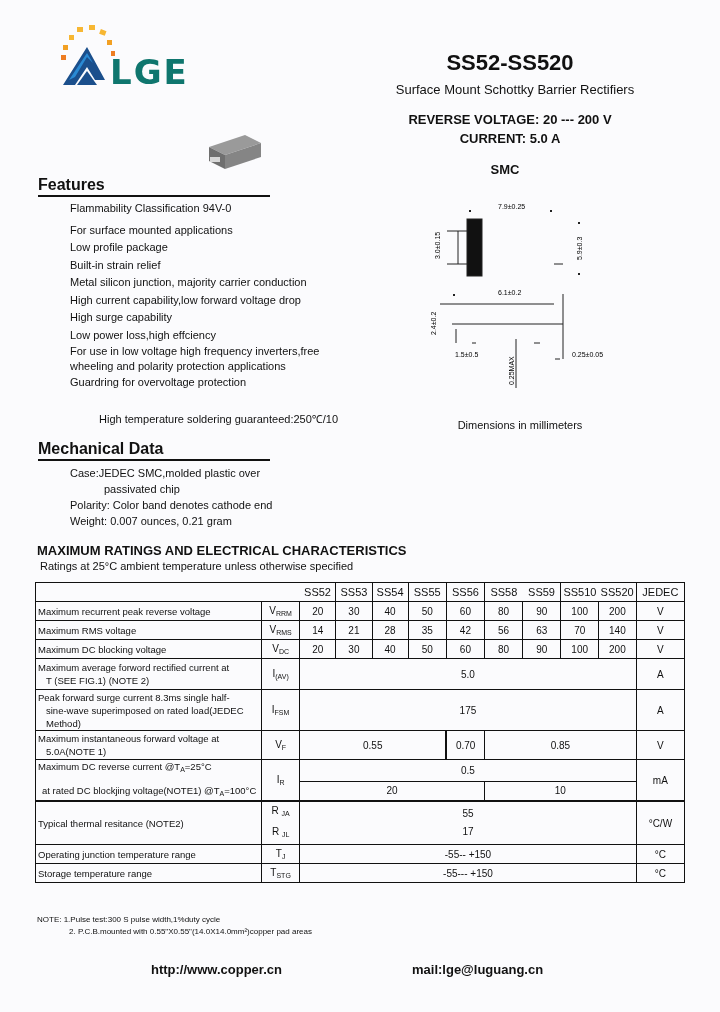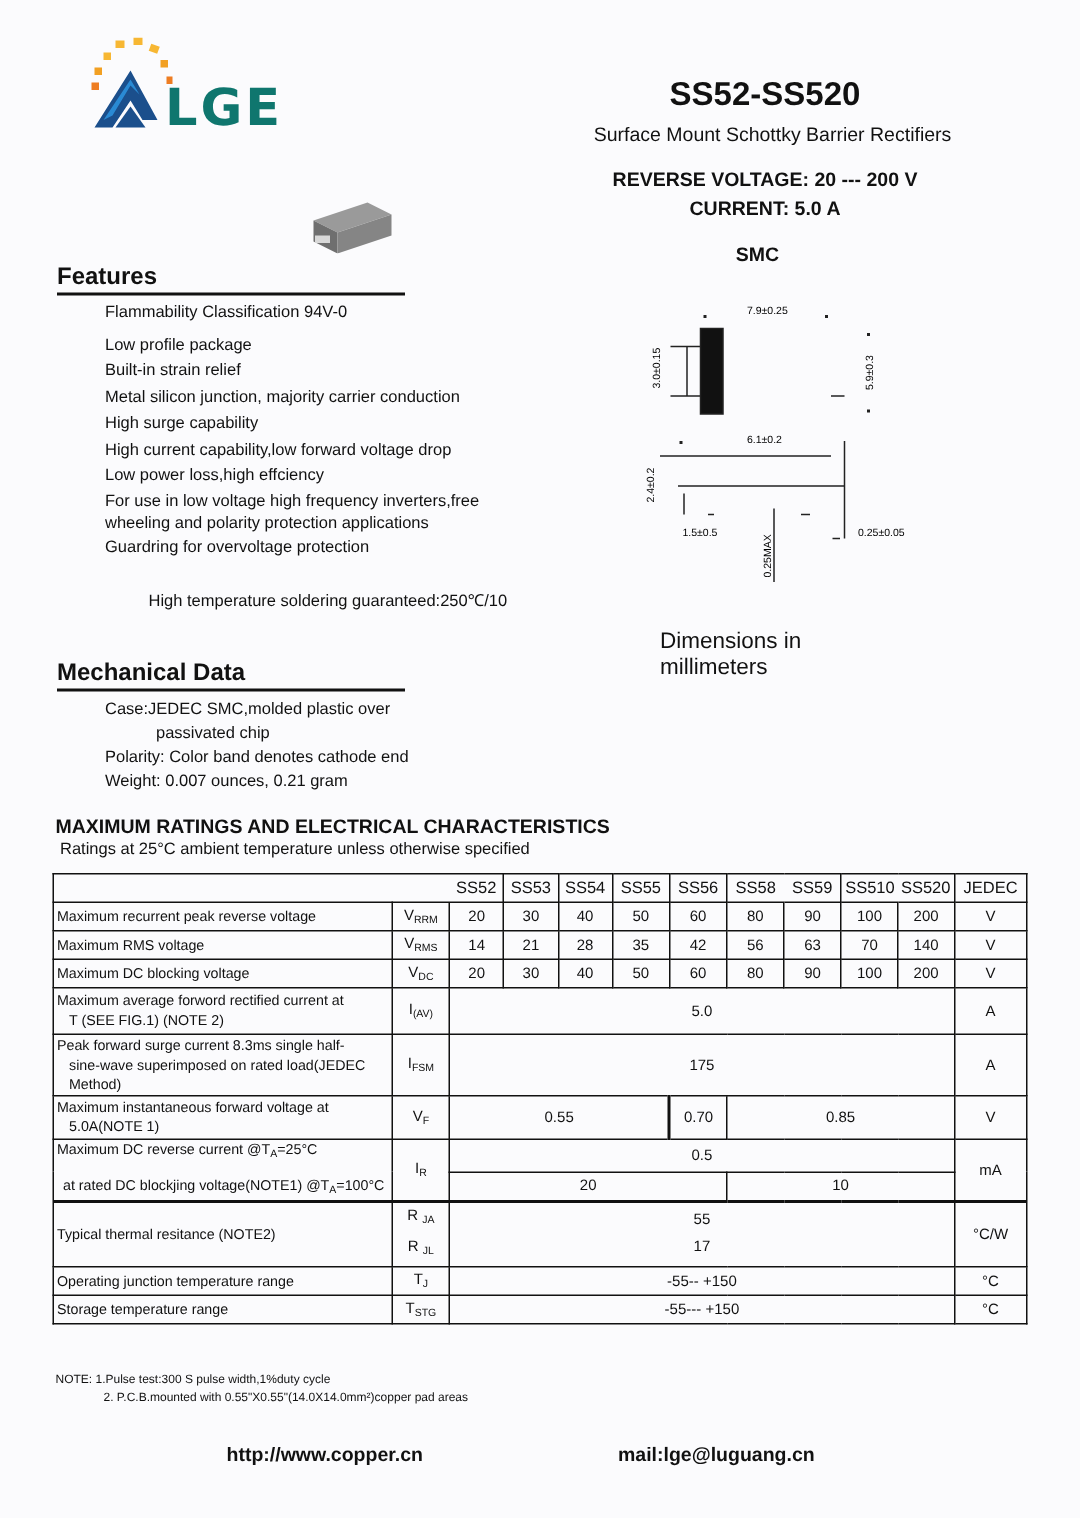--- a/index.html
+++ b/index.html
@@ -55,25 +55,26 @@
 <svg class="abs" style="left:205px;top:133px;" width="60" height="36">
   <polygon points="4,14 40,2 56,10 20,22" fill="#9a9a9a"></polygon>
   <polygon points="4,14 20,22 20,36 4,28" fill="#6f6f6f"></polygon>
   <polygon points="20,22 56,10 56,24 20,36" fill="#858585"></polygon>
   <rect x="5" y="24" width="10" height="5" fill="#d8d8d8"></rect>
 </svg>
 
 <div class="abs sec-title" style="left:38px;top:176px;width:232px;">Features</div>
 <div class="abs feat">
   <div style="margin-bottom:4px;">Flammability Classification 94V-0</div>
+  <div>For surface mounted applications</div>
   <div>Low profile package</div>
   <div>Built-in strain relief</div>
   <div>Metal silicon junction, majority carrier conduction</div>
+  <div>High current capability,low forward voltage drop</div>
   <div>High surge capability</div>
-  <div>High current capability,low forward voltage drop</div>
   <div>Low power loss,high effciency</div>
   <div style="line-height:15px;">For use in low voltage high frequency inverters,free</div>
   <div style="line-height:15px;">wheeling and polarity protection applications</div>
   <div style="margin-bottom:20px;">Guardring for overvoltage protection</div>
   <div style="line-height:15px;margin-left:29px;">High temperature soldering guaranteed:250℃/10</div>
 </div>
 
 <div class="abs sec-title" style="left:38px;top:440px;width:232px;">Mechanical Data</div>
 <div class="abs mech">
   <div>Case:JEDEC SMC,molded plastic over</div>
@@ -107,21 +108,21 @@
   </g>
   <text class="dimtxt" x="78" y="14">7.9±0.25</text>
   <text class="dimtxt" x="20" y="64" transform="rotate(-90 20 64)">3.0±0.15</text>
   <text class="dimtxt" x="162" y="65" transform="rotate(-90 162 65)">5.9±0.3</text>
   <text class="dimtxt" x="78" y="100">6.1±0.2</text>
   <text class="dimtxt" x="16" y="140" transform="rotate(-90 16 140)">2.4±0.2</text>
   <text class="dimtxt" x="35" y="162">1.5±0.5</text>
   <text class="dimtxt" x="94" y="190" transform="rotate(-90 94 190)">0.25MAX</text>
   <text class="dimtxt" x="152" y="162">0.25±0.05</text>
 </svg>
-<div class="abs" style="left:440px;top:419px;width:160px;text-align:left;font-size:15px;">Dimensions in millimeters</div>
+<div class="abs" style="left:440px;top:419px;width:160px;text-align:center;font-size:11px;">Dimensions in millimeters</div>
 
 <div class="abs mr-title">MAXIMUM RATINGS AND ELECTRICAL CHARACTERISTICS</div>
 <div class="abs mr-sub">Ratings at 25°C ambient temperature unless otherwise specified</div>
 
 <table class="spec">
   <colgroup>
     <col style="width:225px">
       <col style="width:38px">
     <col style="width:36px">
       <col style="width:36px">

